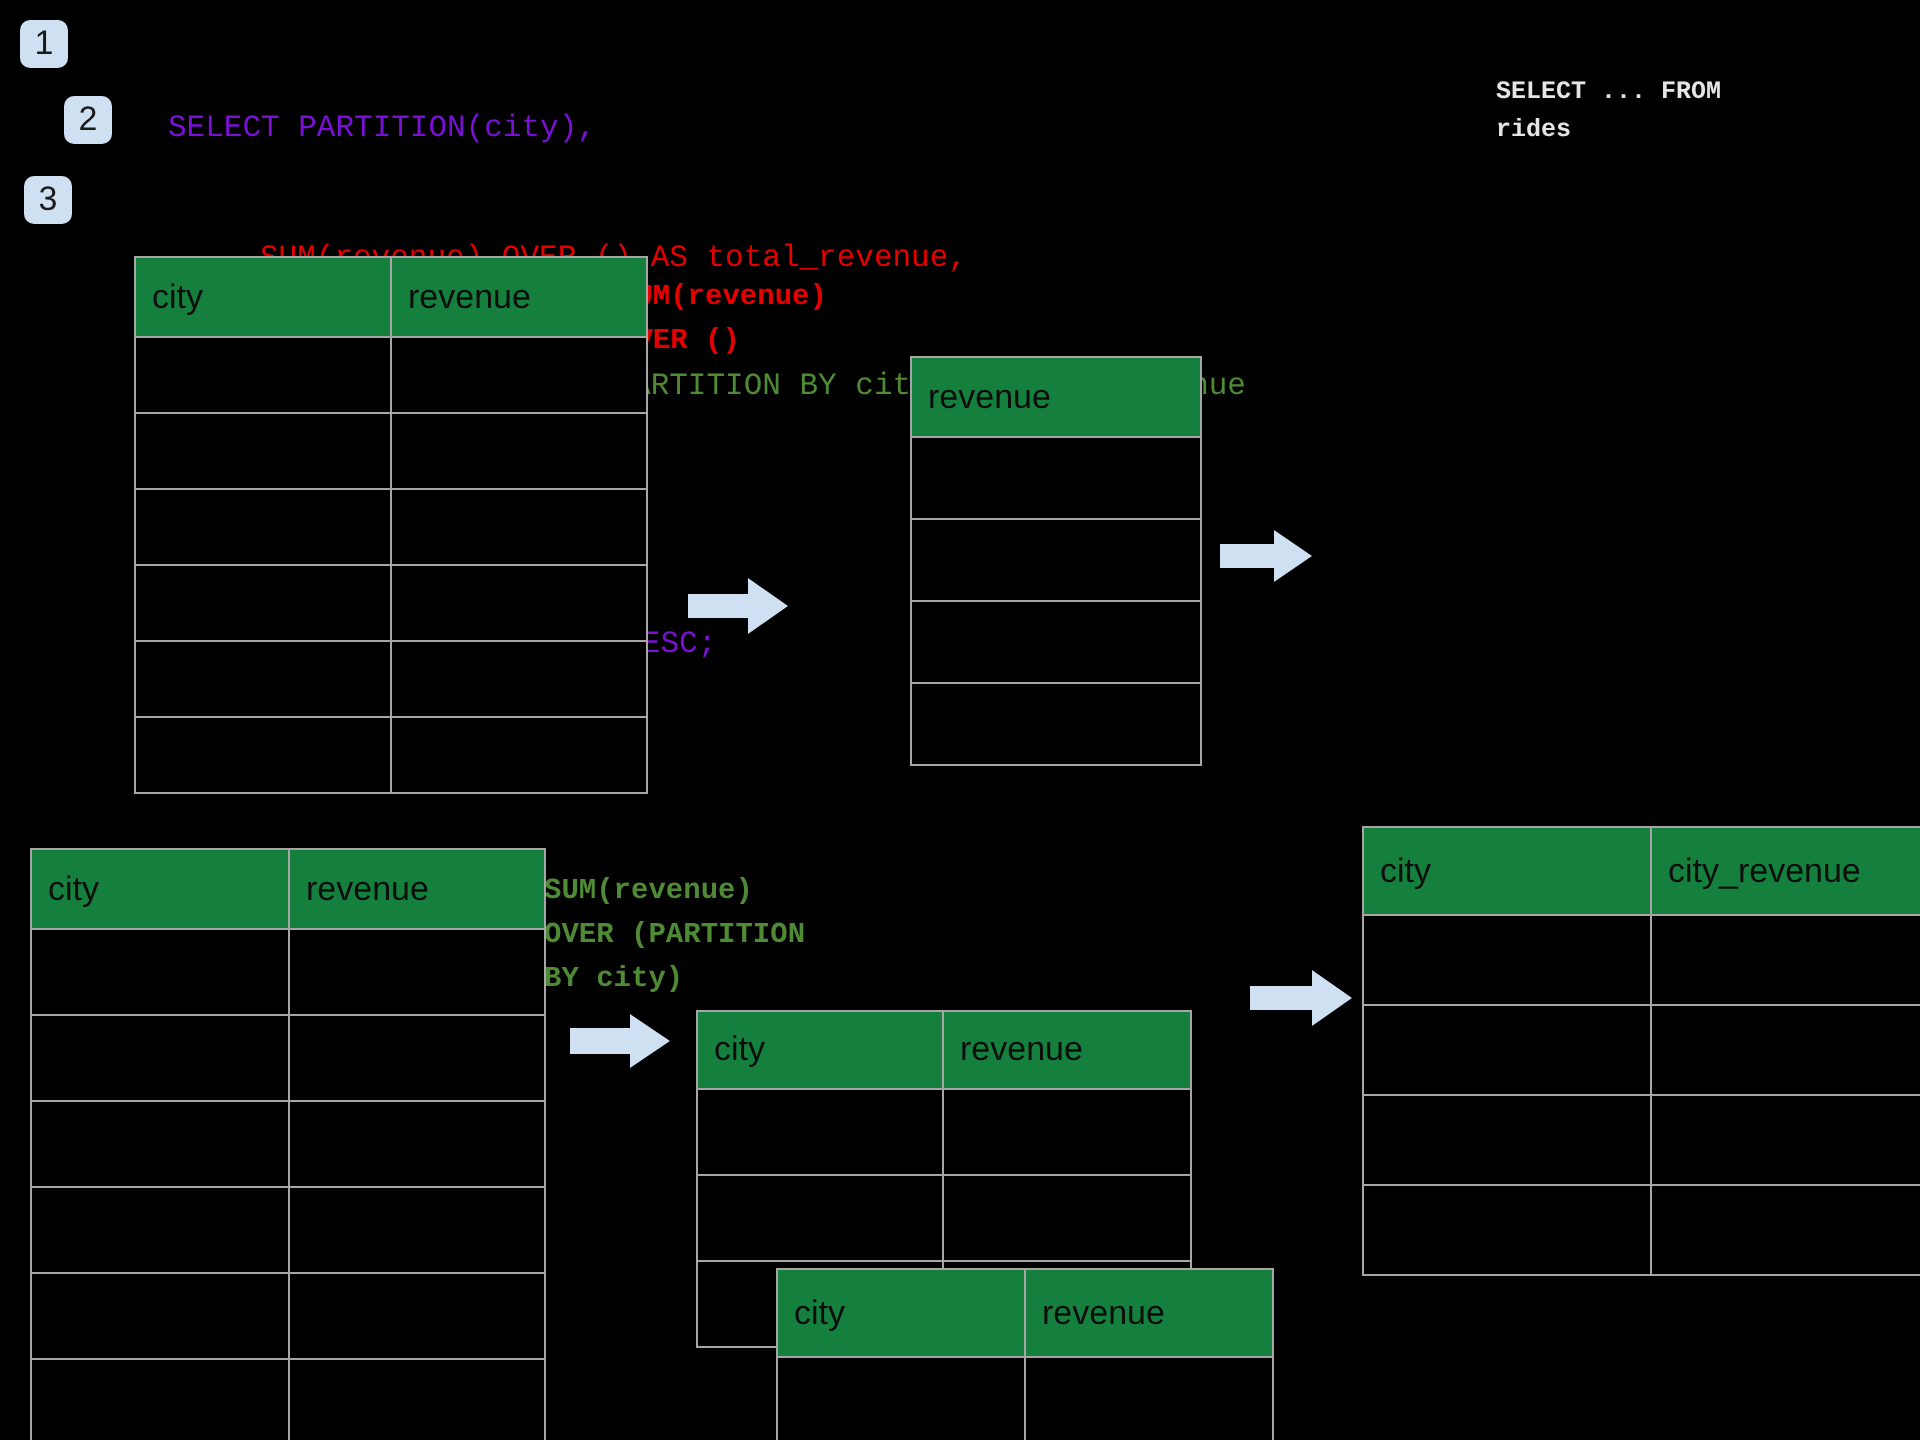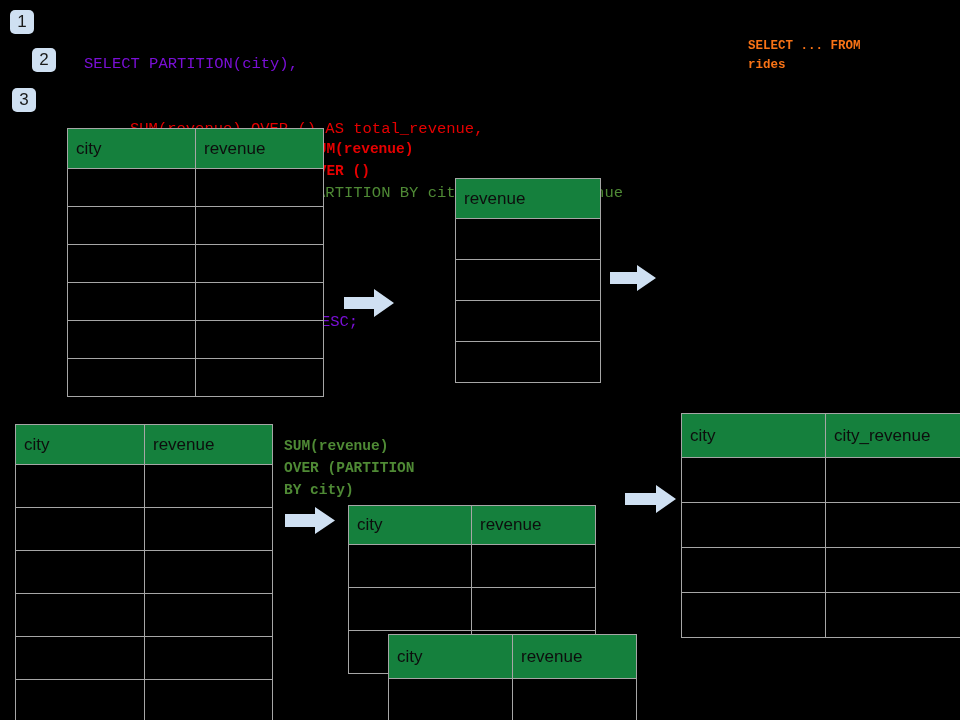--- a/index.html
+++ b/index.html
@@ -96,27 +96,27 @@
   <div class="badge" style="left:12px; top:88px;">3</div>
 
   <div class="code" style="left:84px; top:11px;">
     <div class="code-line" style="color:#7a0fd6;">SELECT PARTITION(city),</div>
     <div class="code-line" style="color:#e60000; padding-left:46px;">SUM(revenue) OVER () AS total_revenue,</div>
     <div class="code-line" style="color:#4f8a35; padding-left:46px;">SUM(revenue) OVER (PARTITION BY city) as city_revenue</div>
     <div class="code-line" style="color:#7a0fd6; padding-left:23px;">FROM rides</div>
     <div class="code-line" style="color:#7a0fd6; padding-left:23px;">ORDER by city_revenue DESC;</div>
   </div>
 
-  <div class="callout-small" style="left:748px; top:37px; color:#f97316;">SELECT ... FROM
+  <div class="callout-small" style="left:748px; top:37px; color:#e5e5e5;">SELECT ... FROM
 rides</div>
 
   <div class="callout" style="left:309px; top:138px; color:#e60000;">SUM(revenue)
 OVER ()</div>
 
-  <div class="callout" style="left:272px; top:435px; color:#4f8a35;padding-left:12px;">SUM(revenue)
+  <div class="callout" style="left:272px; top:435px; color:#4f8a35;">SUM(revenue)
 OVER (PARTITION
 BY city)</div>
 
   <table class="tbl" style="left:67px; top:128px; width:238px;">
     <tbody>
         <tr>
       <td class="hd" style="width:119px; height:39px;">city</td>
       <td class="hd" style="width:119px; height:39px;">revenue</td>
     </tr>
     <tr>

